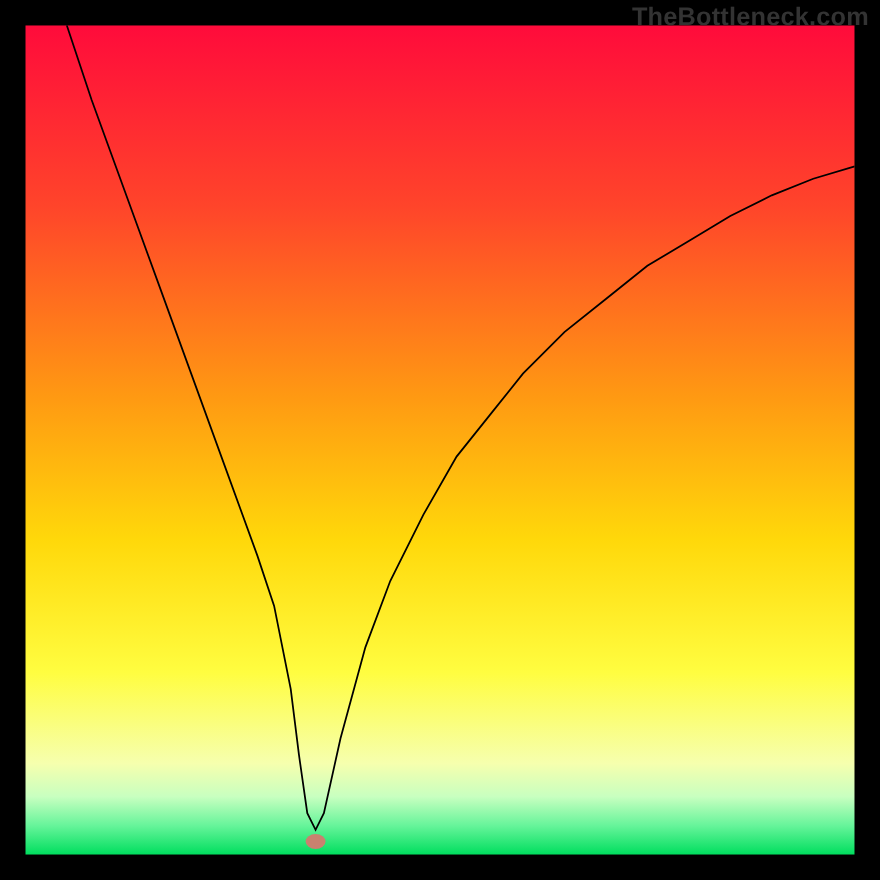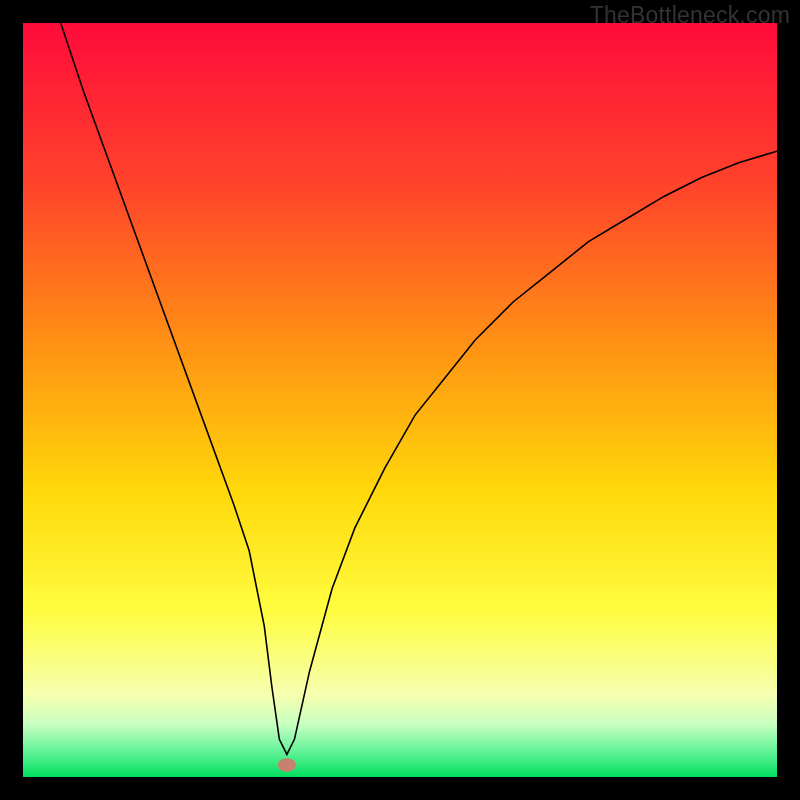--- a/index.html
+++ b/index.html
@@ -25,21 +25,21 @@
     top: 0;
     width: 754px;
     height: 754px;
   }
   .watermark {
     position: absolute;
     top: 2px;
     right: 10px;
     color: #333333;
     font-size: 23px;
-    font-weight: 400;
+    font-weight: 700;
     letter-spacing: 0.2px;
     user-select: none;
   }
 </style>
 </head>
 <body>
 
 <div class="frame">
   <svg class="plot-area" viewBox="0 0 100 100" preserveAspectRatio="none">
     <defs>

